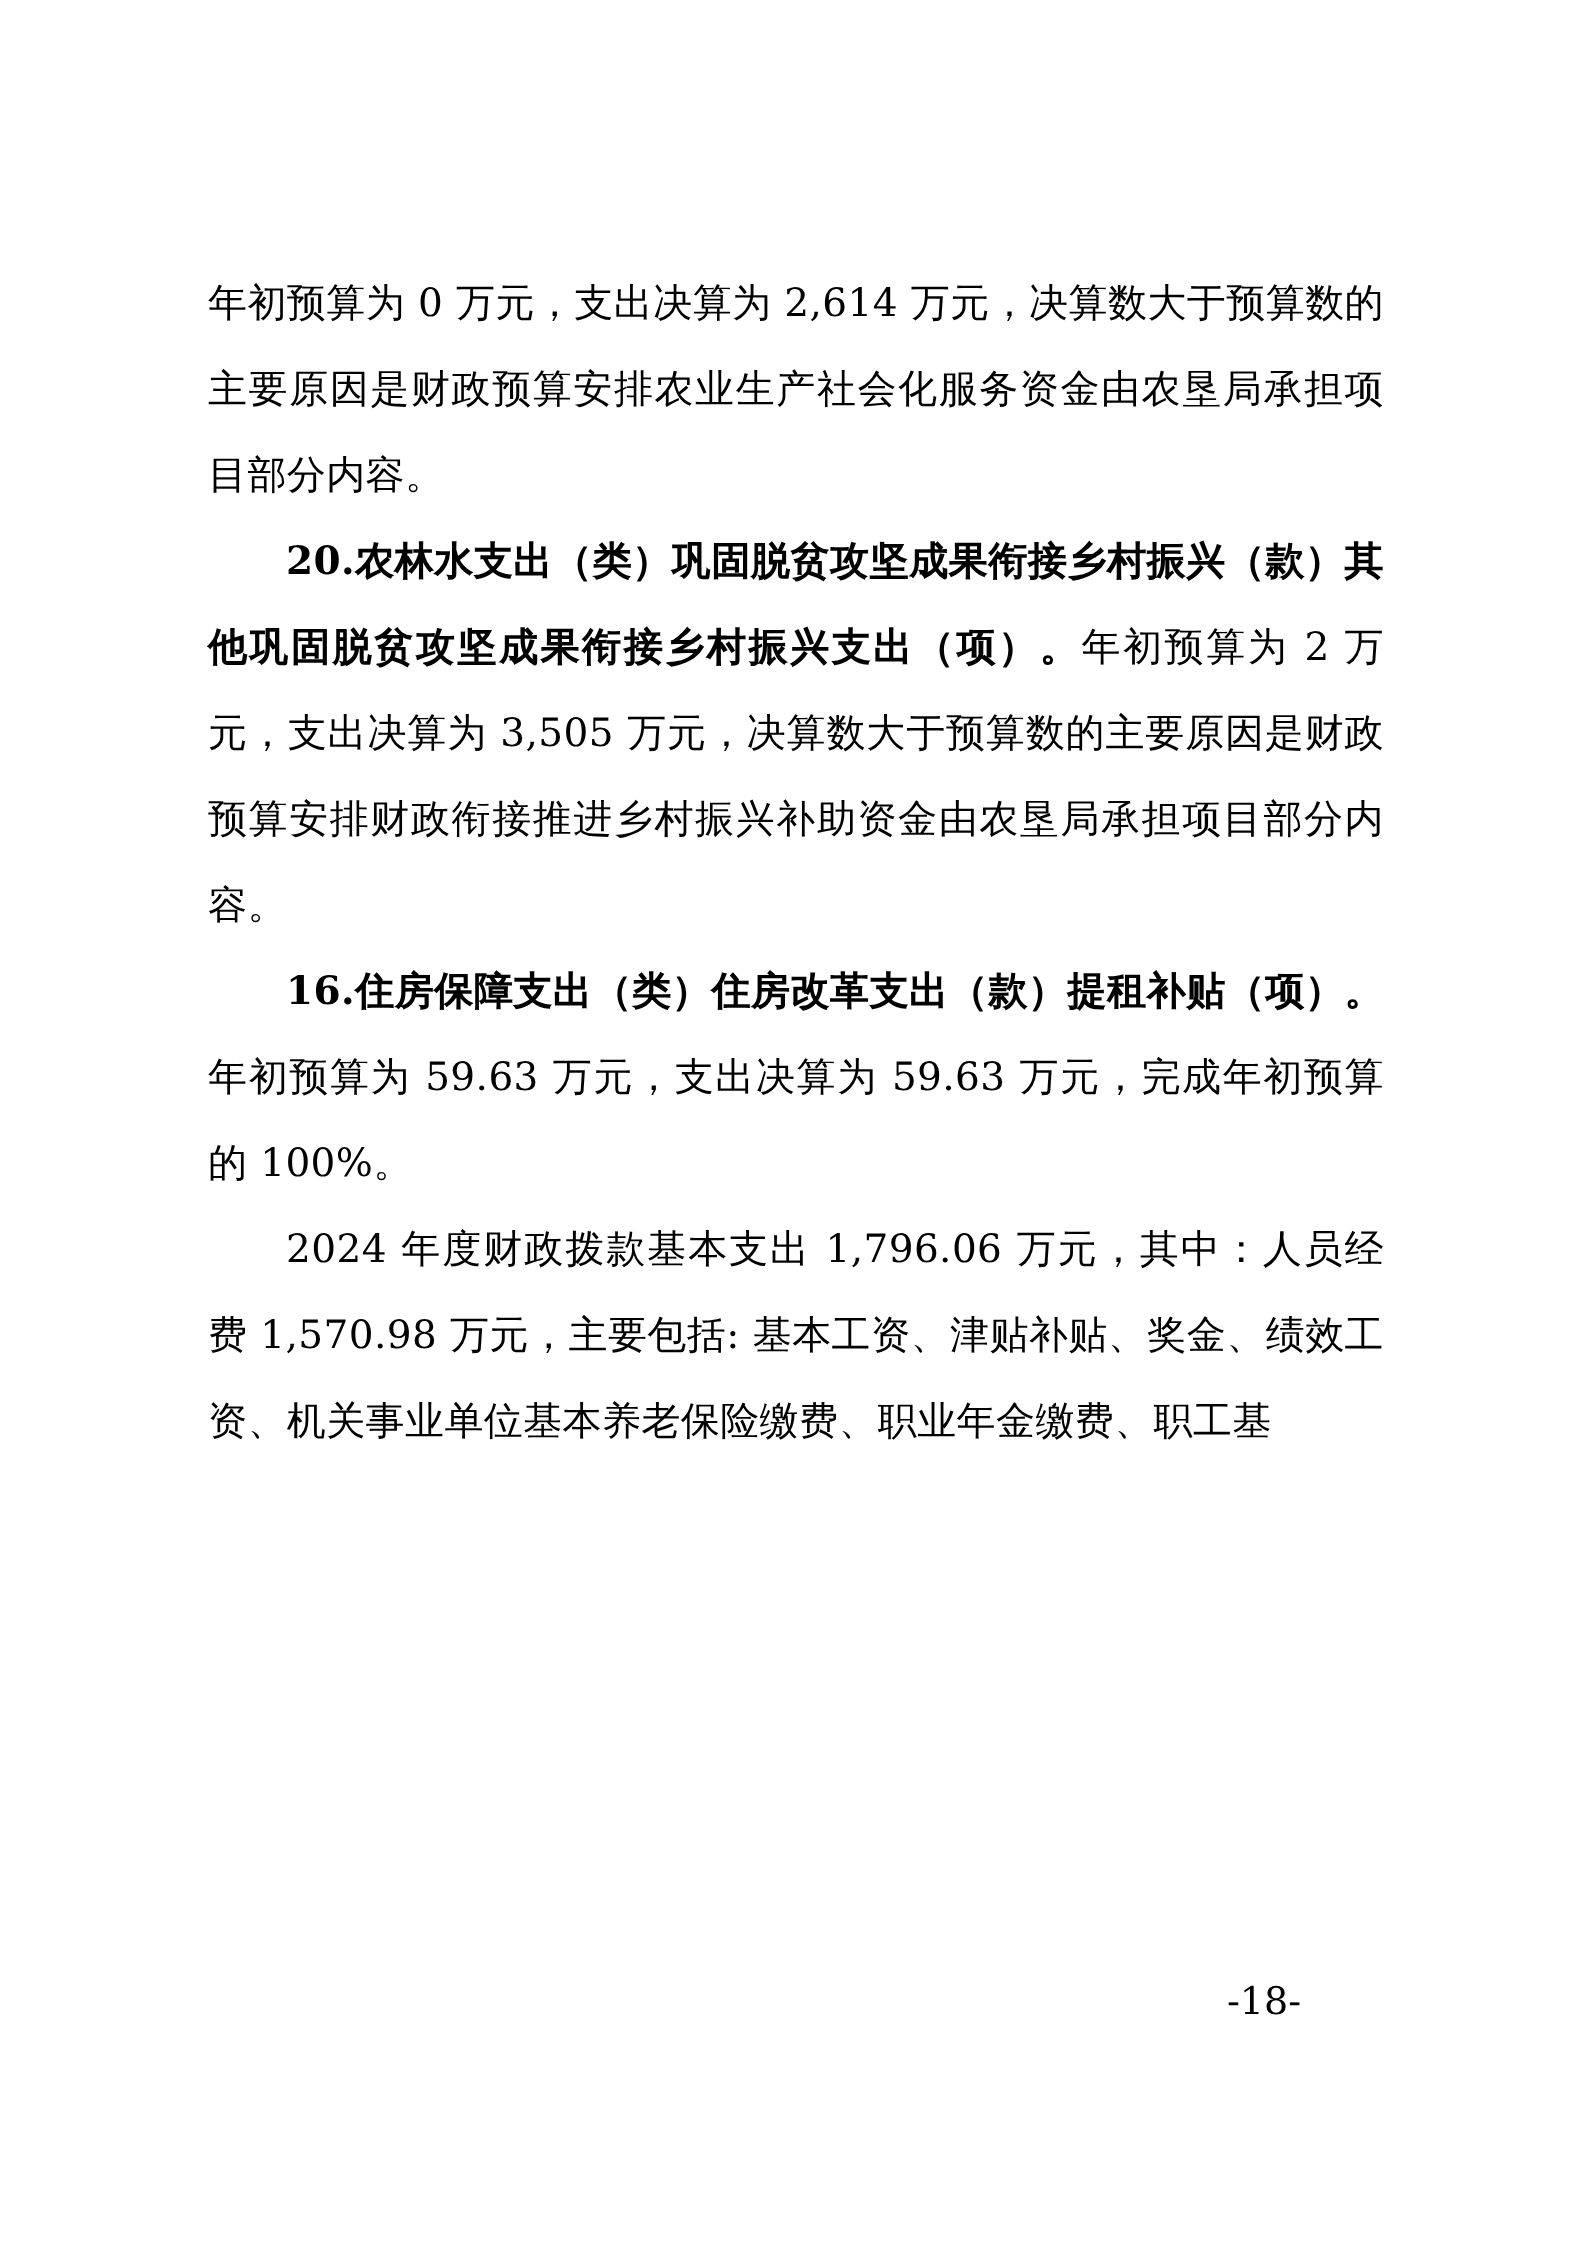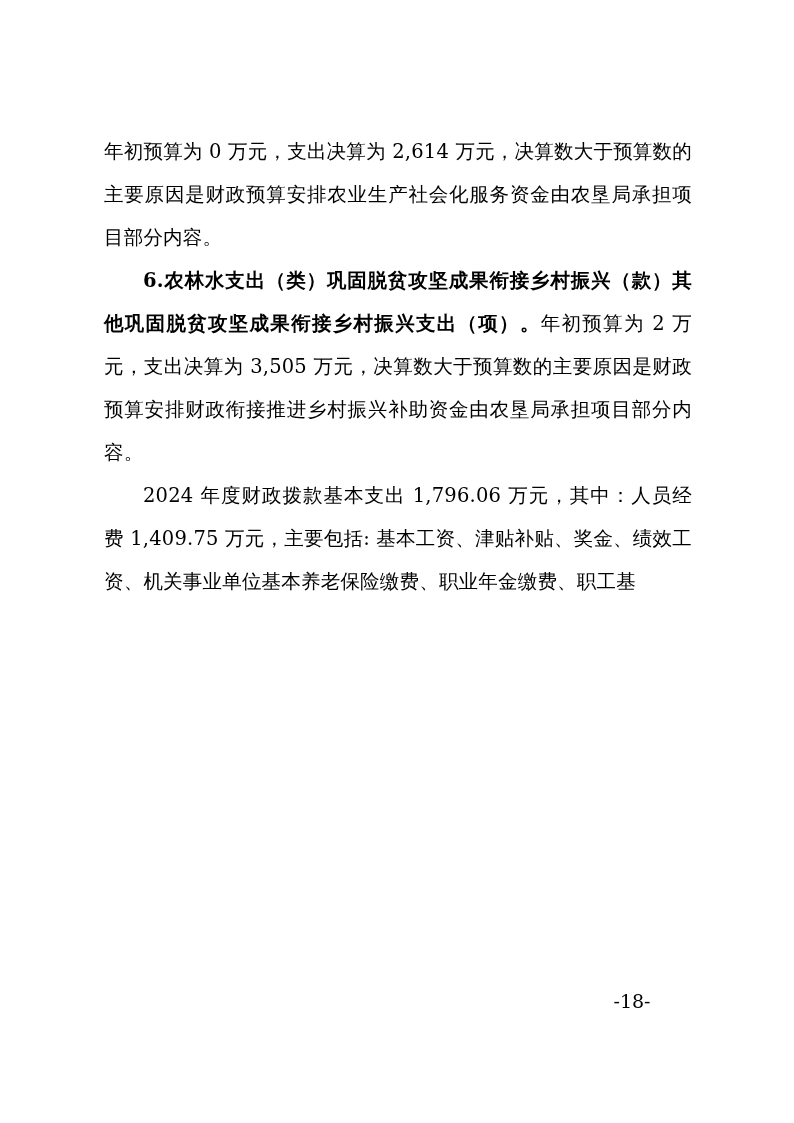--- a/index.html
+++ b/index.html
@@ -62,26 +62,29 @@
 </head>
 <body>
 
 <div class="page">
   <div class="content">
 
     <p class="para">年初预算为 0 万元，支出决算为 2,614 万元，决算数大于预算数的主要原因是财政预算安排农业生产社会化服务资金由农垦局承担项目部分内容。</p>
 
 
     <p class="para indent">
-      <span class="bold">6.农林水支出（类）巩固脱贫攻坚成果衔接乡村振兴（款）其他巩固脱贫攻坚成果衔接乡村振兴支出（项）。</span><span>年初预算为 2 万元，支出决算为 3,505 万元，决算数大于预算数的主要原因是财政预算安排财政衔接推进乡村振兴补助资金由农垦局承担项目部分内容。</span>
+      <span class="bold">20.农林水支出（类）巩固脱贫攻坚成果衔接乡村振兴（款）其他巩固脱贫攻坚成果衔接乡村振兴支出（项）。</span><span>年初预算为 2 万元，支出决算为 3,505 万元，决算数大于预算数的主要原因是财政预算安排财政衔接推进乡村振兴补助资金由农垦局承担项目部分内容。</span>
     </p>
 
 
+    <p class="para indent">
+      <span class="bold">16.住房保障支出（类）住房改革支出（款）提租补贴（项）。</span><span>年初预算为 59.63 万元，支出决算为 59.63 万元，完成年初预算的 100%。</span>
+    </p>
 
 
-    <p class="para indent">2024 年度财政拨款基本支出 1,796.06 万元，其中：人员经费 1,409.75 万元，主要包括: 基本工资、津贴补贴、奖金、绩效工资、机关事业单位基本养老保险缴费、职业年金缴费、职工基</p>
+    <p class="para indent">2024 年度财政拨款基本支出 1,796.06 万元，其中：人员经费 1,570.98 万元，主要包括: 基本工资、津贴补贴、奖金、绩效工资、机关事业单位基本养老保险缴费、职业年金缴费、职工基</p>
 
   </div>
 
   <div class="page-number">
     <span class="pn-inner">-18-</span>
   </div>
 </div>
 
 </body></html>

